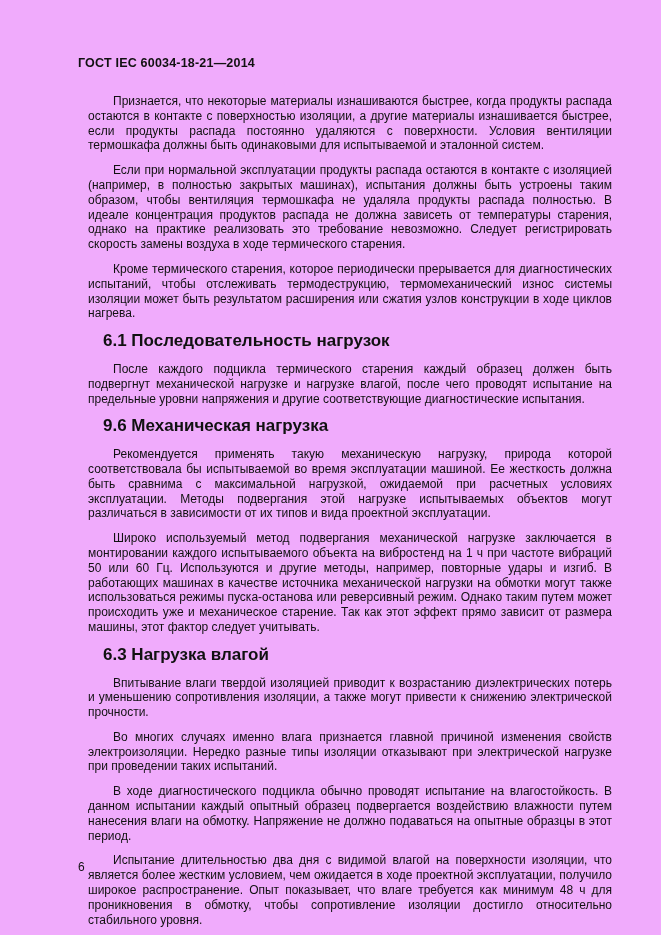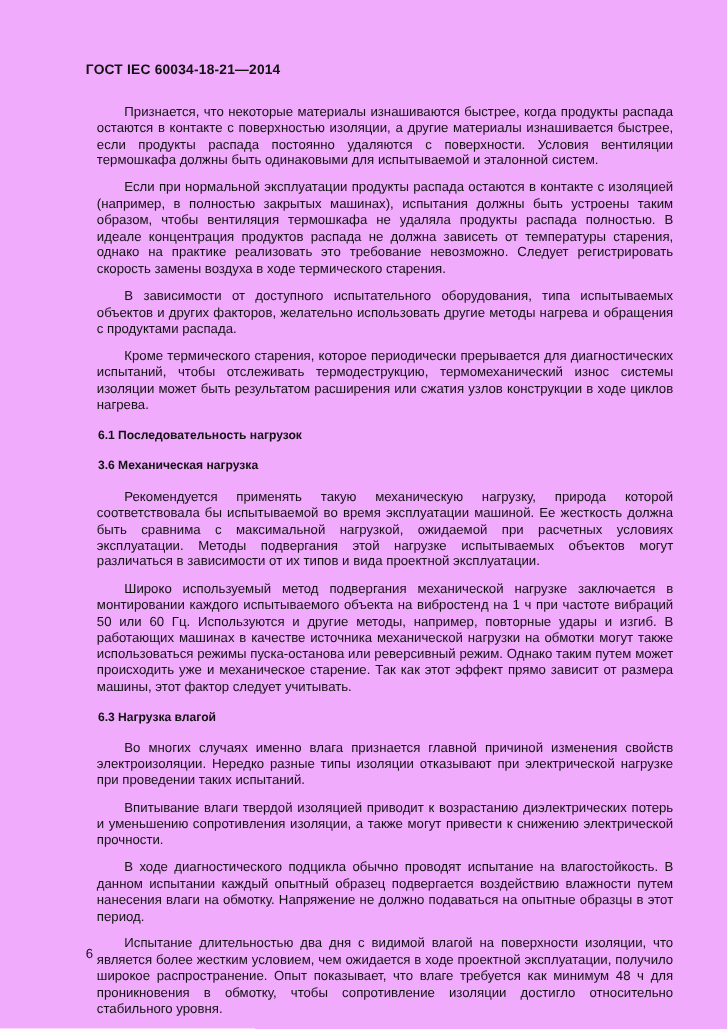--- a/index.html
+++ b/index.html
@@ -31,52 +31,52 @@
     text-align: justify;
     text-indent: 25px;
   }
   .h1 {
     font-size: 15px;
     font-weight: bold;
     margin: 17px 0 15px 25px;
     line-height: 18px;
   }
   .h2 {
-    font-size: 11px;
+    font-size: 17px;
     font-weight: bold;
-    margin: 13px 0 13px 11px;
+    margin: 13px 0 13px 25px;
     line-height: 14.8px;
   }
   .page-number {
     position: absolute;
     left: 78px;
     top: 860px;
     font-size: 12px;
   }
 </style>
 </head>
 <body>
 
 <div class="page">
 
   <div class="doc-header">ГОСТ IEC 60034-18-21—2014</div>
 
   <p class="p">Признается, что некоторые материалы изнашиваются быстрее, когда продукты распада остаются в контакте с поверхностью изоляции, а другие материалы изнашивается быстрее, если продукты распада постоянно удаляются с поверхности. Условия вентиляции термошкафа должны быть одинаковыми для испытываемой и эталонной систем.</p>
   <p class="p">Если при нормальной эксплуатации продукты распада остаются в контакте с изоляцией (например, в полностью закрытых машинах), испытания должны быть устроены таким образом, чтобы вентиляция термошкафа не удаляла продукты распада полностью. В идеале концентрация продуктов распада не должна зависеть от температуры старения, однако на практике реализовать это требование невозможно. Следует регистрировать скорость замены воздуха в ходе термического старения.</p>
-  <p class="p">В зависимости от доступного испытательного оборудования, типа испытываемых объектов и других факторов, желательно использовать другие методы нагрева и обращения с продуктами распада.</p>
   <p class="p">Кроме термического старения, которое периодически прерывается для диагностических испытаний, чтобы отслеживать термодеструкцию, термомеханический износ системы изоляции может быть результатом расширения или сжатия узлов конструкции в ходе циклов нагрева.</p>
 
 
   <div class="h2">6.1 Последовательность нагрузок</div>
+  <p class="p">После каждого подцикла термического старения каждый образец должен быть подвергнут механической нагрузке и нагрузке влагой, после чего проводят испытание на предельные уровни напряжения и другие соответствующие диагностические испытания.</p>
 
-  <div class="h2">3.6 Механическая нагрузка</div>
+  <div class="h2">9.6 Механическая нагрузка</div>
   <p class="p">Рекомендуется применять такую механическую нагрузку, природа которой соответствовала бы испытываемой во время эксплуатации машиной. Ее жесткость должна быть сравнима с максимальной нагрузкой, ожидаемой при расчетных условиях эксплуатации. Методы подвергания этой нагрузке испытываемых объектов могут различаться в зависимости от их типов и вида проектной эксплуатации.</p>
   <p class="p">Широко используемый метод подвергания механической нагрузке заключается в монтировании каждого испытываемого объекта на вибростенд на 1 ч при частоте вибраций 50 или 60 Гц. Используются и другие методы, например, повторные удары и изгиб. В работающих машинах в качестве источника механической нагрузки на обмотки могут также использоваться режимы пуска-останова или реверсивный режим. Однако таким путем может происходить уже и механическое старение. Так как этот эффект прямо зависит от размера машины, этот фактор следует учитывать.</p>
 
   <div class="h2">6.3 Нагрузка влагой</div>
+  <p class="p">Впитывание влаги твердой изоляцией приводит к возрастанию диэлектрических потерь и уменьшению сопротивления изоляции, а также могут привести к снижению электрической прочности.</p>
   <p class="p">Во многих случаях именно влага признается главной причиной изменения свойств электроизоляции. Нередко разные типы изоляции отказывают при электрической нагрузке при проведении таких испытаний.</p>
-  <p class="p">Впитывание влаги твердой изоляцией приводит к возрастанию диэлектрических потерь и уменьшению сопротивления изоляции, а также могут привести к снижению электрической прочности.</p>
   <p class="p">В ходе диагностического подцикла обычно проводят испытание на влагостойкость. В данном испытании каждый опытный образец подвергается воздействию влажности путем нанесения влаги на обмотку. Напряжение не должно подаваться на опытные образцы в этот период.</p>
   <p class="p">Испытание длительностью два дня с видимой влагой на поверхности изоляции, что является более жестким условием, чем ожидается в ходе проектной эксплуатации, получило широкое распространение. Опыт показывает, что влаге требуется как минимум 48 ч для проникновения в обмотку, чтобы сопротивление изоляции достигло относительно стабильного уровня.</p>
 
   <div class="page-number">6</div>
 
 </div>
 
 </body></html>

